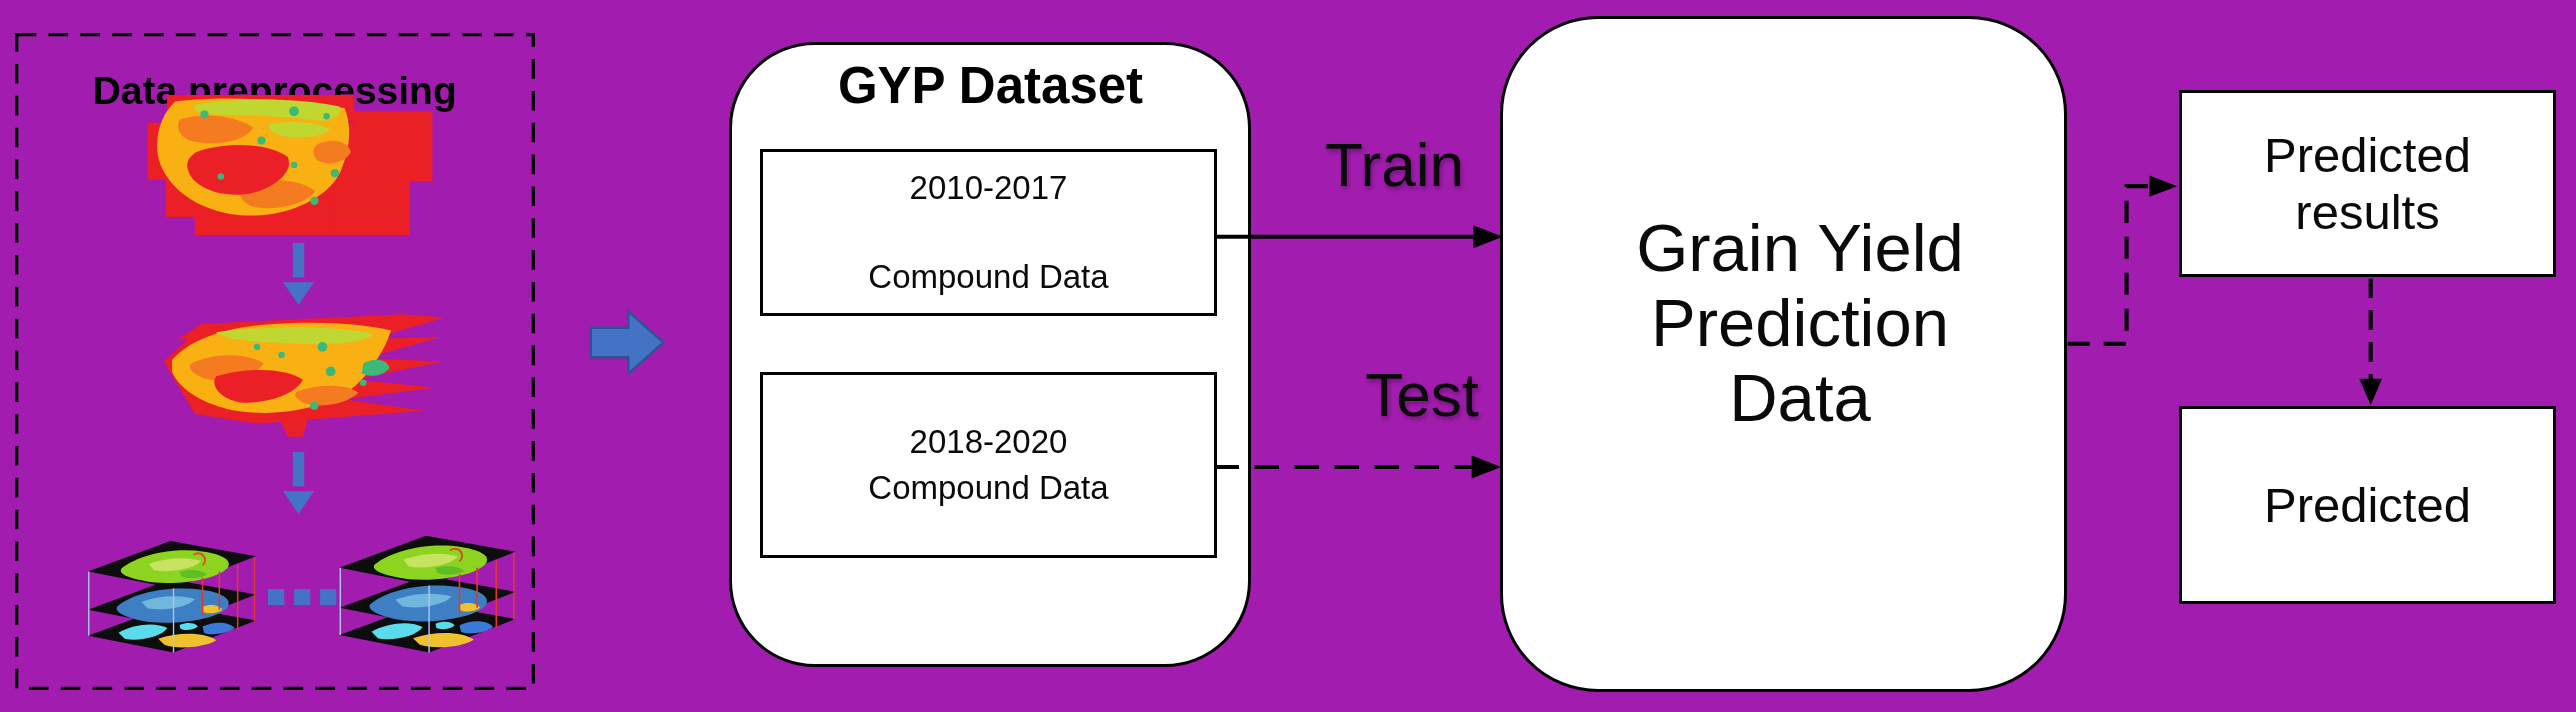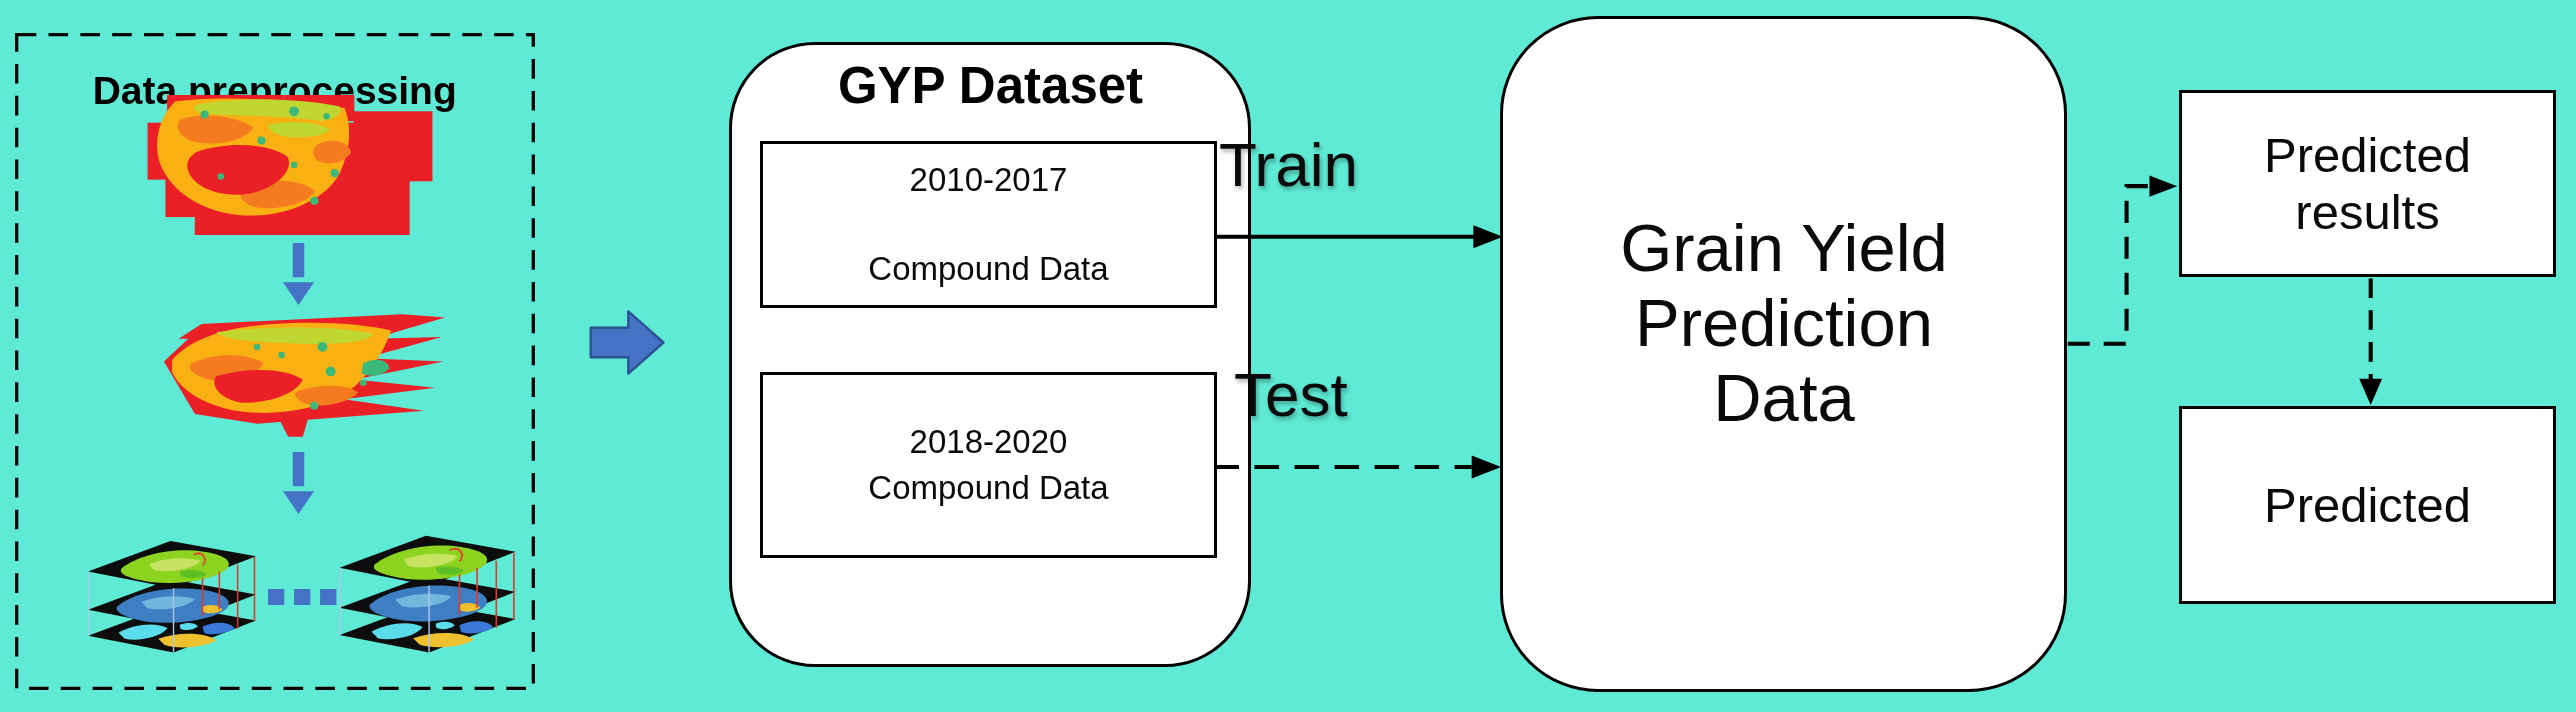--- a/index.html
+++ b/index.html
@@ -1,19 +1,19 @@
 <!DOCTYPE html>
 <html style="font-size:13px"><head>
 <meta charset="utf-8">
 <style>
   html,body{margin:0;padding:0;background:#ffffff;}
   #canvas{
     position:relative;
     width:2576px;height:712px;
-    background:#5eead4;
+    background:#a21caf;
     font-family:"Liberation Sans", sans-serif;
     color:#000;
     overflow:hidden;
   }
   .abs{position:absolute;}
   .panel-title{
     font-weight:bold;font-size:39px;line-height:1;text-align:center;
     letter-spacing:0px;
   }
   .gyp-box{
@@ -27,21 +27,21 @@
     display:flex;flex-direction:column;align-items:center;justify-content:center;
     text-align:center;font-size:33px;line-height:1.4;color:#0a0a0a;
   }
   .model-box{
     border:3.3px solid #000;border-radius:98px;background:#fff;
   }
   .model-title{
     font-size:67px;line-height:1.12;text-align:center;color:#0a0a0a;
   }
   .flow-label{
-    font-size:62px;line-height:1;text-align:left;color:#0a0a0a;
+    font-size:62px;line-height:1;text-align:right;color:#0a0a0a;
     text-shadow:1.6px 2.5px 4.1px rgba(0,0,0,0.30);
   }
   .result-box{
     border:3.3px solid #000;background:#fff;
     display:flex;flex-direction:column;align-items:center;justify-content:center;
     text-align:center;font-size:49px;line-height:1.15;color:#0a0a0a;
   }
   svg{display:block;}
 </style>
 </head>
@@ -165,35 +165,35 @@
     <use href="#layer-stack"></use>
   </svg>
 
   <svg class="abs" style="left:589px;top:309px;" width="77" height="67" viewBox="0 0 94 82">
     <path d="M2,23 H48 V3 L91,41 L48,79 V59 H2 Z" fill="#4472C4" stroke="#2E5395" stroke-width="3" stroke-linejoin="round"></path>
   </svg>
 
   <div class="abs gyp-box" style="left:729px;top:42px;width:516px;height:619px;"></div>
   <div class="abs gyp-title" style="left:729px;top:60px;width:523px;">GYP Dataset</div>
 
-  <div class="abs data-box" style="left:760px;top:141px;width:451px;height:161px;gap:42px;">
+  <div class="abs data-box" style="left:760px;top:149px;width:451px;height:161px;gap:42px;">
     <span>2010-2017</span>
     <span>Compound Data</span>
   </div>
 
   <div class="abs data-box" style="left:760px;top:372px;width:451px;height:180px;">
     <span>2018-2020</span>
     <span>Compound Data</span>
   </div>
 
   <div class="abs flow-label" style="left:1219px;top:134px;width:245px;">Train</div>
   <div class="abs flow-label" style="left:1234px;top:364px;width:245px;">Test</div>
 
   <div class="abs model-box" style="left:1500px;top:16.3px;width:561px;height:670px;"></div>
-  <div class="abs model-title" style="left:1500px;top:210px;width:568px;">
+  <div class="abs model-title" style="left:1500px;top:210px;width:568px;padding-left:16px;">
     <div>Grain Yield</div>
     <div>Prediction</div>
     <div>Data</div>
   </div>
 
   <div class="abs result-box" style="left:2179px;top:90px;width:371px;height:181px;justify-content:center;">
     <span>Predicted</span>
     <span>results</span>
   </div>
 

